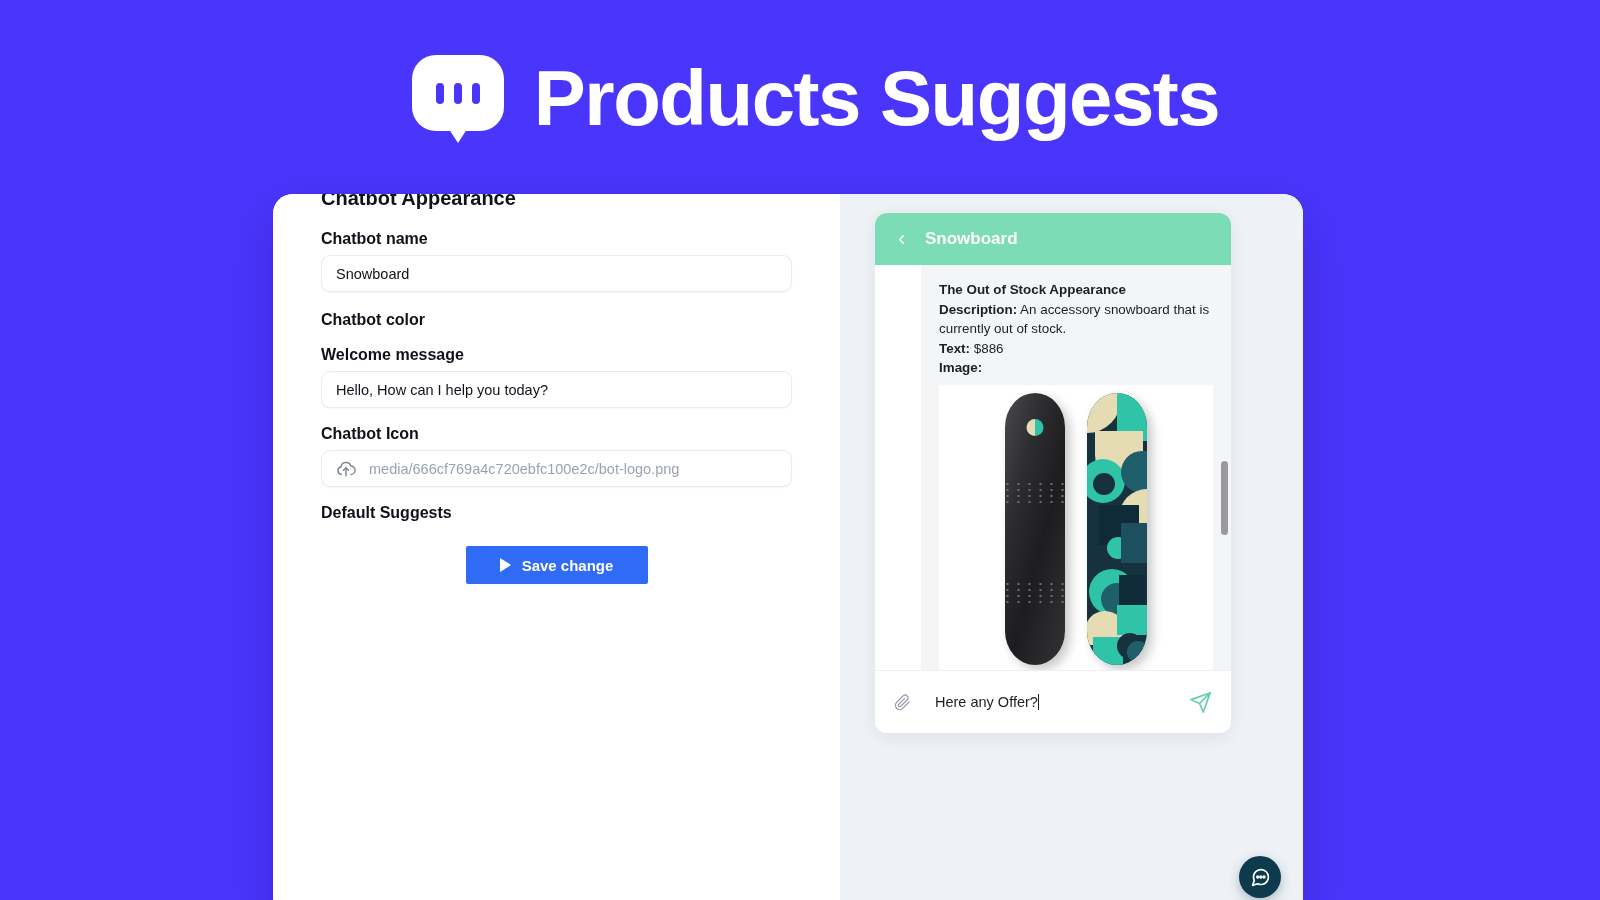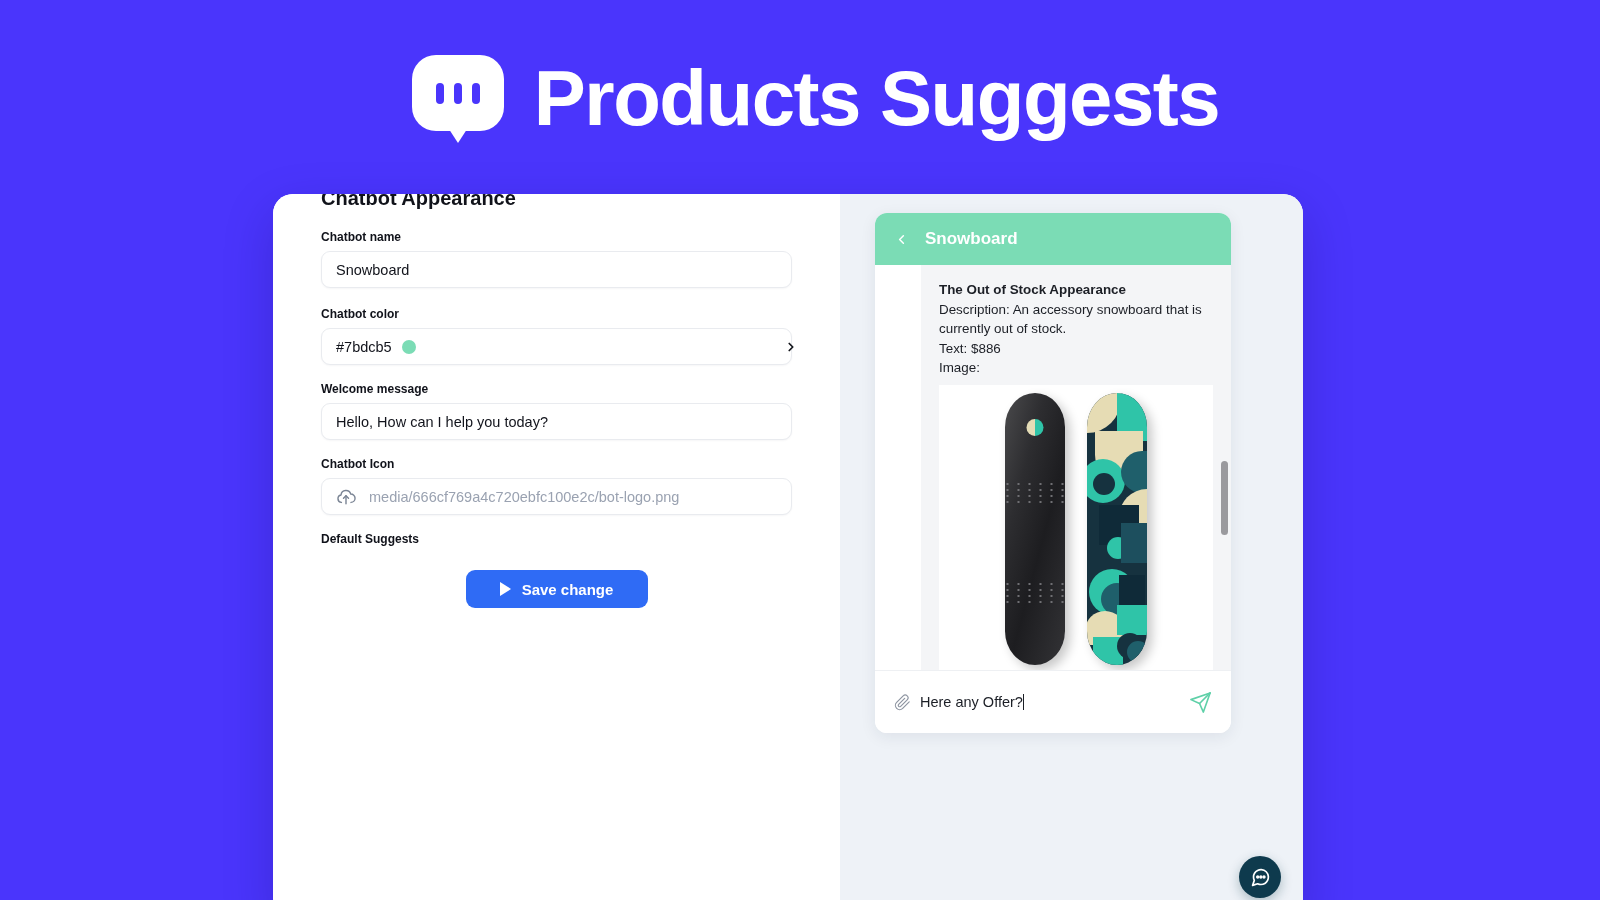--- a/index.html
+++ b/index.html
@@ -115,21 +115,21 @@
     font-size: 14.5px;
     line-height: 21px;
     color: #6b7280;
     max-width: 480px;
   }
 
   .field { margin-top: 19px; }
   .field.tight { margin-top: 17px; }
 
   .field-label {
-    font-size: 12px;
+    font-size: 16px;
     font-weight: bold;
     color: #10121a;
     margin-bottom: 7px;
     display: block;
   }
 
   .field-box {
     position: relative;
     height: 37px;
     border: 1px solid #e9ebef;
@@ -182,21 +182,21 @@
 
   .save-row {
     margin-top: 24px;
     display: flex;
     justify-content: center;
   }
   .save-btn {
     background: #2f6bf5;
     color: #ffffff;
     border: none;
-    border-radius: 9px;
+    border-radius: 2px;
     height: 38px;
     width: 182px;
     font-size: 15px;
     font-weight: bold;
     font-family: "Liberation Sans", sans-serif;
     display: flex;
     align-items: center;
     justify-content: center;
     gap: 11px;
     cursor: pointer;
@@ -259,21 +259,21 @@
     width: 310px;
     background: #f4f5f7;
     padding: 15px 18px 0 18px;
   }
 
   .msg-line {
     font-size: 13.4px;
     line-height: 19.5px;
     color: #1c1f26;
   }
-  .msg-line b { font-weight: normal; }
+  .msg-line b { font-weight: bold; }
   .msg-title { font-weight: bold; }
 
   .msg-img-frame {
     margin-top: 7px;
     background: #ffffff;
     height: 290px;
     position: relative;
     overflow: hidden;
   }
 
@@ -353,21 +353,21 @@
     border-radius: 4px;
     background: #9a9a9e;
   }
 
   .chat-input-row {
     height: 63px;
     border-top: 1px solid #eef0f3;
     display: flex;
     align-items: center;
     padding: 0 19px;
-    gap: 9px;
+    gap: 24px;
     flex: none;
     background: #ffffff;
   }
   .clip-icon { width: 17px; height: 19px; color: #9097a3; flex: none; }
   .chat-input-text {
     flex: 1;
     font-size: 14.5px;
     color: #1c1f26;
     position: relative;
     white-space: nowrap;
@@ -421,27 +421,20 @@
 
     <div class="field">
       <span class="field-label">Chatbot name</span>
       <div class="field-box shadowed">
         <span class="field-value">Snowboard</span>
       </div>
     </div>
 
     <div class="field">
       <span class="field-label">Chatbot color</span>
-      <div class="field-box shadowed">
-        <span class="field-value">#7bdcb5</span>
-        <span class="color-swatch" style="background:#7bdcb5"></span>
-        <svg class="chev-right-strong" viewBox="0 0 24 24" fill="none" stroke="currentColor" stroke-width="3" stroke-linecap="round" stroke-linejoin="round">
-            <polyline points="9 18 15 12 9 6"></polyline>
-          </svg>
-      </div>
     </div>
 
     <div class="field tight">
       <span class="field-label">Welcome message</span>
       <div class="field-box shadowed">
         <span class="field-value">Hello, How can I help you today?</span>
       </div>
     </div>
 
     <div class="field tight">

